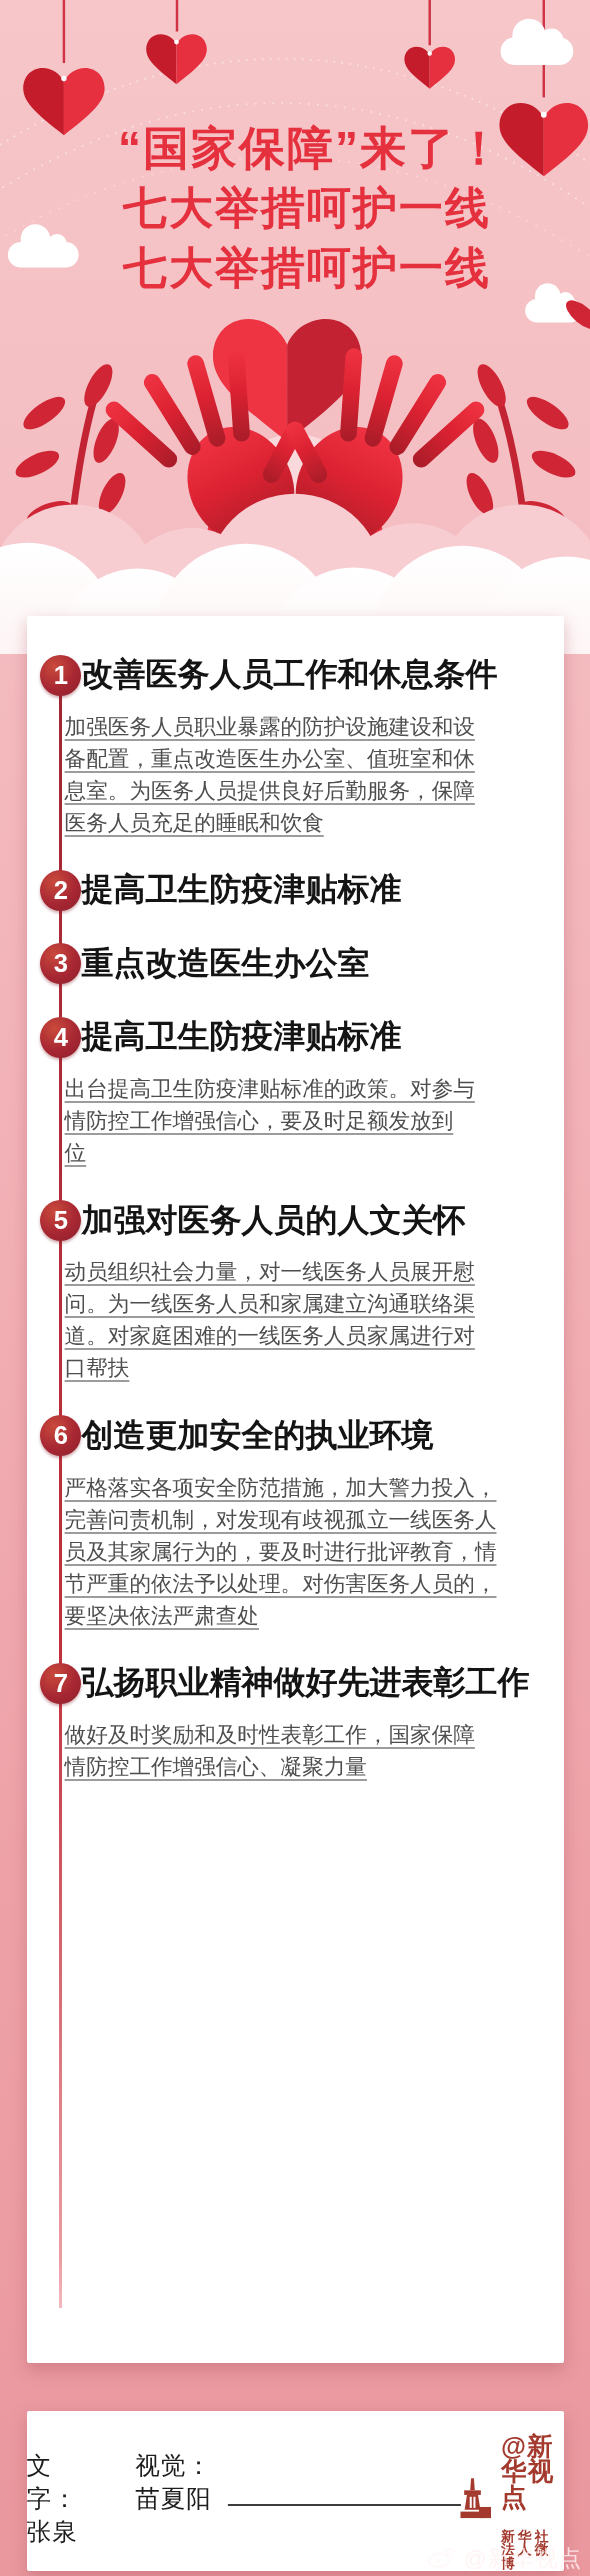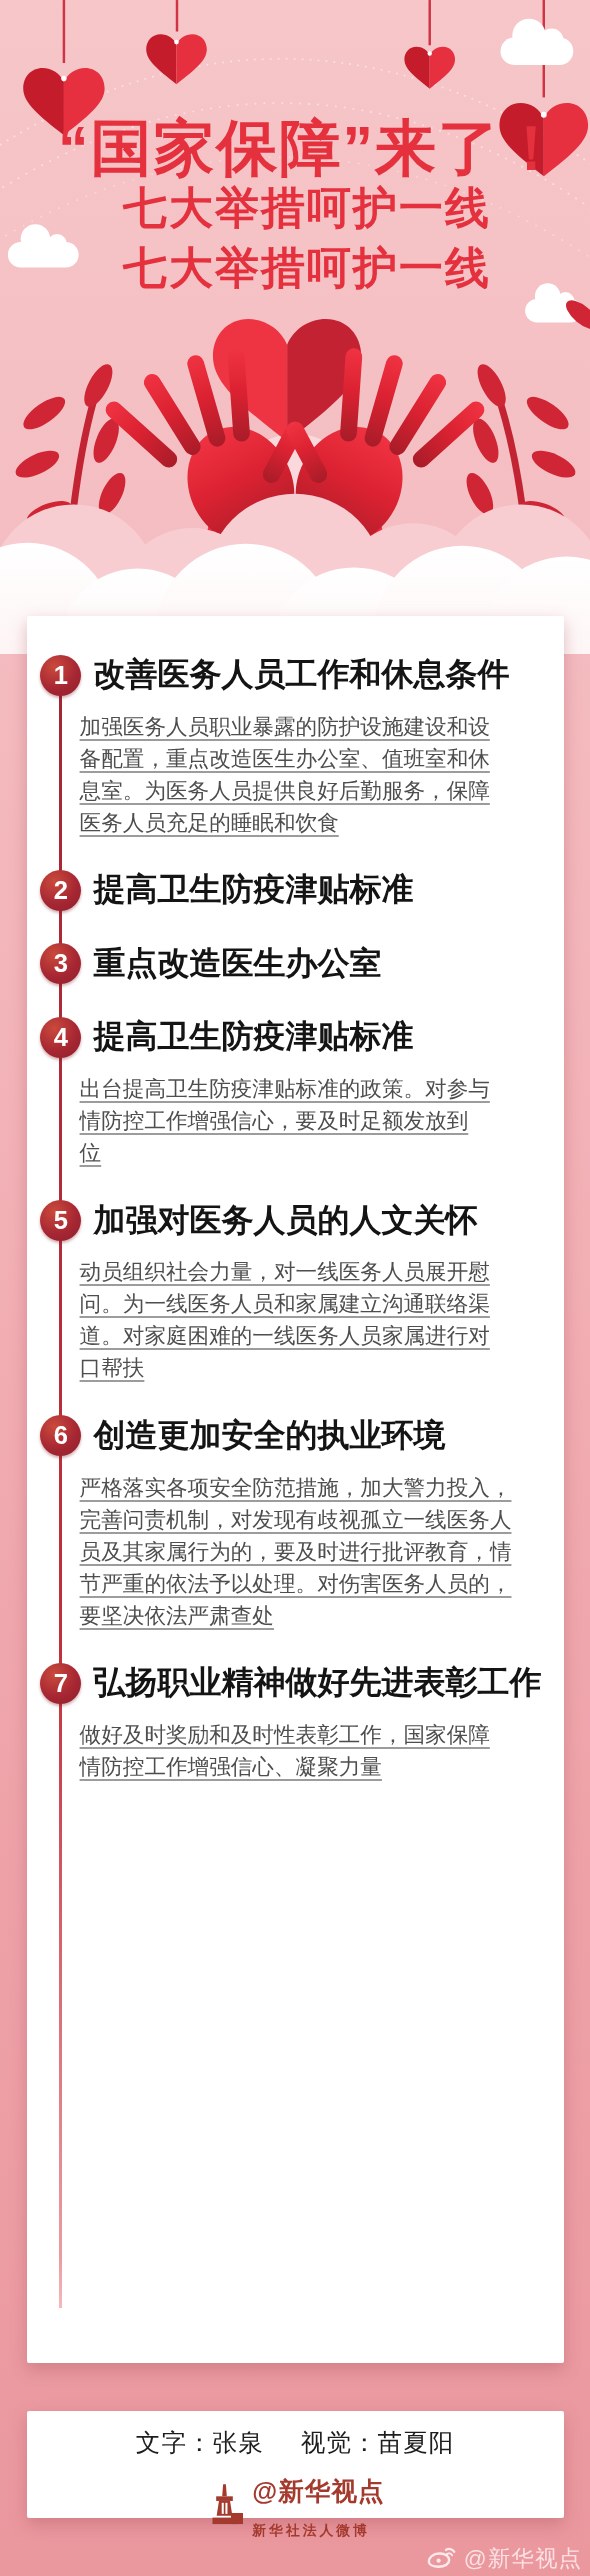--- a/index.html
+++ b/index.html
@@ -6,21 +6,21 @@
   body{
     width:590px;height:2576px;position:relative;overflow:hidden;
     font-family:"Liberation Sans","DejaVu Sans",sans-serif;
     background:linear-gradient(180deg,#f6c6c9 0%,#f4bdc1 22%,#f2b1b6 45%,#eea3a9 70%,#ea979e 100%);
   }
   .hero-svg{position:absolute;top:0;left:0;}
   .title-block{
     position:absolute;top:118px;left:0;width:590px;text-align:center;
     font-weight:800;color:#e5303e;line-height:60px;letter-spacing:2px;
   }
-  .title-line1{font-size:61px;padding-left:32px;}
+  .title-line1{font-size:46px;padding-left:32px;}
   .title-line2,.title-line3{font-size:44px;padding-left:24px;}
   .card{
     position:absolute;left:26.6px;width:537px;background:#ffffff;border-radius:2px;
     box-shadow:0 6.9px 15.7px rgba(167,77,88,.35);
   }
   .main-card{top:616px;height:1747px;padding:0;box-sizing:border-box;overflow:hidden;}
   .timeline{
     position:absolute;left:32px;top:58px;width:3.9px;height:1634px;
     background:linear-gradient(180deg,#a22733 0%,#c1303c 60%,#eb9ca3 97%,#f3b9bd 100%);
     z-index:0;
@@ -29,34 +29,34 @@
   .section{margin-bottom:29.5px;}
   .sec-head{display:flex;align-items:center;margin-bottom:13.8px;}
   .badge{
     width:41px;height:41px;margin-left:13.8px;border-radius:50%;
     background:radial-gradient(circle at 35% 28%,#ca4a3c 0%,#a72733 55%,#8c1f2b 100%);
     color:#ffffff;font-size:25.6px;font-weight:700;
     display:flex;align-items:center;justify-content:center;flex:0 0 auto;
     box-shadow:0 2px 3px rgba(120,20,30,.35);
   }
   .sec-title{
-    margin-left:12px;font-size:32px;font-weight:700;color:#141414;
+    margin-left:0;font-size:32px;font-weight:700;color:#141414;
     letter-spacing:0px;white-space:nowrap;
   }
   .sec-body{
-    margin-left:53px;width:439px;
+    margin-left:38px;width:439px;
     font-size:21.6px;line-height:32px;color:#4e4e4e;
     white-space:pre-line;
     text-decoration:underline;
     text-decoration-color:#9c9c9c;
     text-decoration-thickness:1.5px;
     text-underline-offset:4.9px;
   }
   .footer-card{
-    top:2411px;height:107px;display:flex;flex-direction:column;align-items:center;
+    top:2411px;height:160px;display:flex;align-items:center;
     box-sizing:border-box;padding-top:14.8px;
   }
   .credits{display:flex;gap:37px;font-size:24.6px;color:#1d1d1d;font-weight:500;letter-spacing:1px;}
   .footer-divider{width:382px;height:2px;background:#3c3c3c;margin-top:12.8px;transform:translateX(6.9px);}
   .logo-row{display:flex;align-items:center;gap:9.8px;margin-top:7.9px;}
   .logo-text{display:flex;flex-direction:column;line-height:1;}
   .logo-handle{font-size:25.6px;font-weight:800;color:#a43a2e;letter-spacing:1px;}
   .logo-sub{font-size:13.8px;color:#a43a2e;letter-spacing:3px;margin-top:19px;font-weight:600;}
   .watermark{
     position:absolute;top:2543px;right:7.9px;display:flex;align-items:center;gap:6.9px;

